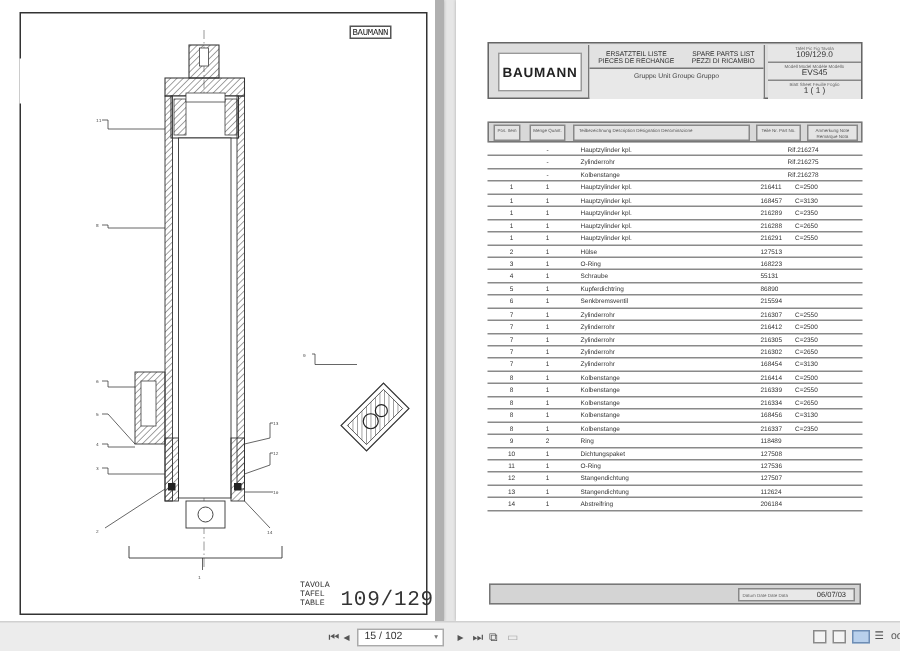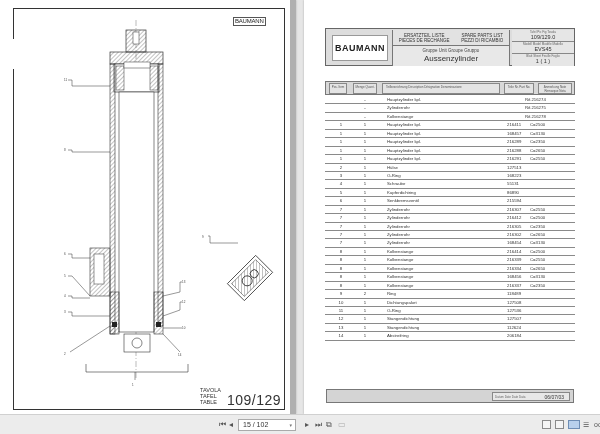--- a/index.html
+++ b/index.html
@@ -1,19 +1,19 @@
 <!DOCTYPE html>
 <html><head>
 <meta charset="utf-8">
 <style>
   * { box-sizing: border-box; margin: 0; padding: 0; }
   html, body { width: 600px; height: 434px; overflow: hidden; background: #e9e9e9; font-family: "Liberation Sans", sans-serif; }
   .viewer { position: relative; width: 600px; height: 434px; background: #e6e6e6; }
   .page { position: absolute; background: #fff; box-shadow: 0 0 2px rgba(0,0,0,0.25); }
-  .page-left { left: 0; top: 0; width: 296px; height: 414px; border-right: 6px solid #b0b0b0; }
+  .page-left { left: 0; top: 0; width: 296px; height: 414px; border-right: 6px solid #b0b0b0; font-family: Liberation Mono, monospace; }
   .page-right { left: 304px; top: 0; width: 296px; height: 414px; }
   .drawing-frame { position: absolute; left: 13px; top: 8px; width: 272px; height: 402px; border: 1px solid #333; border-top-width: 1px; }
   .drawing-frame::before { content: ""; position: absolute; left: -1px; top: 30px; width: 3px; height: 30px; background: #fff; }
   .logo-small { position: absolute; left: 233px; top: 17px; font-size: 6px; letter-spacing: -0.2px; color: #222; border: 1px solid #555; padding: 0 1px; line-height: 7px; }
   .tavola { position: absolute; left: 200px; top: 387px; font-size: 5.5px; line-height: 6px; color: #333; }
   .tavola-num { position: absolute; left: 227px; top: 392px; font-size: 14px; color: #333; letter-spacing: 0.5px; }
   svg.drawing { position: absolute; left: 0; top: 0; }
 
   .header-box { position: absolute; left: 325px; top: 28px; width: 250px; height: 38px; border: 1px solid #666; background: #ddd; }
   .hb-logo { position: absolute; left: 6px; top: 6px; width: 56px; height: 26px; background: #fff; border: 1px solid #999; display:flex; align-items:center; justify-content:center; }
@@ -151,21 +151,20 @@
           <div>ERSATZTEIL LISTE</div>
           <div>PIECES DE RECHANGE</div>
         </div>
         <div>
           <div>SPARE PARTS LIST</div>
           <div>PEZZI DI RICAMBIO</div>
         </div>
       </div>
       <div class="hb-mid-bot">
         <div class="hb-group">Gruppe  Unit  Groupe  Gruppo</div>
-        <div class="hb-title">Aussenzylinder</div>
       </div>
     </div>
     <div class="hb-right">
       <div class="hb-cell">
         <span class="lbl">Tafel Pic Fig Tavola</span>
         <span class="val">109/129.0</span>
       </div>
       <div class="hb-cell">
         <span class="lbl">Modell Model Modèle Modello</span>
         <span class="val">EVS45</span>

